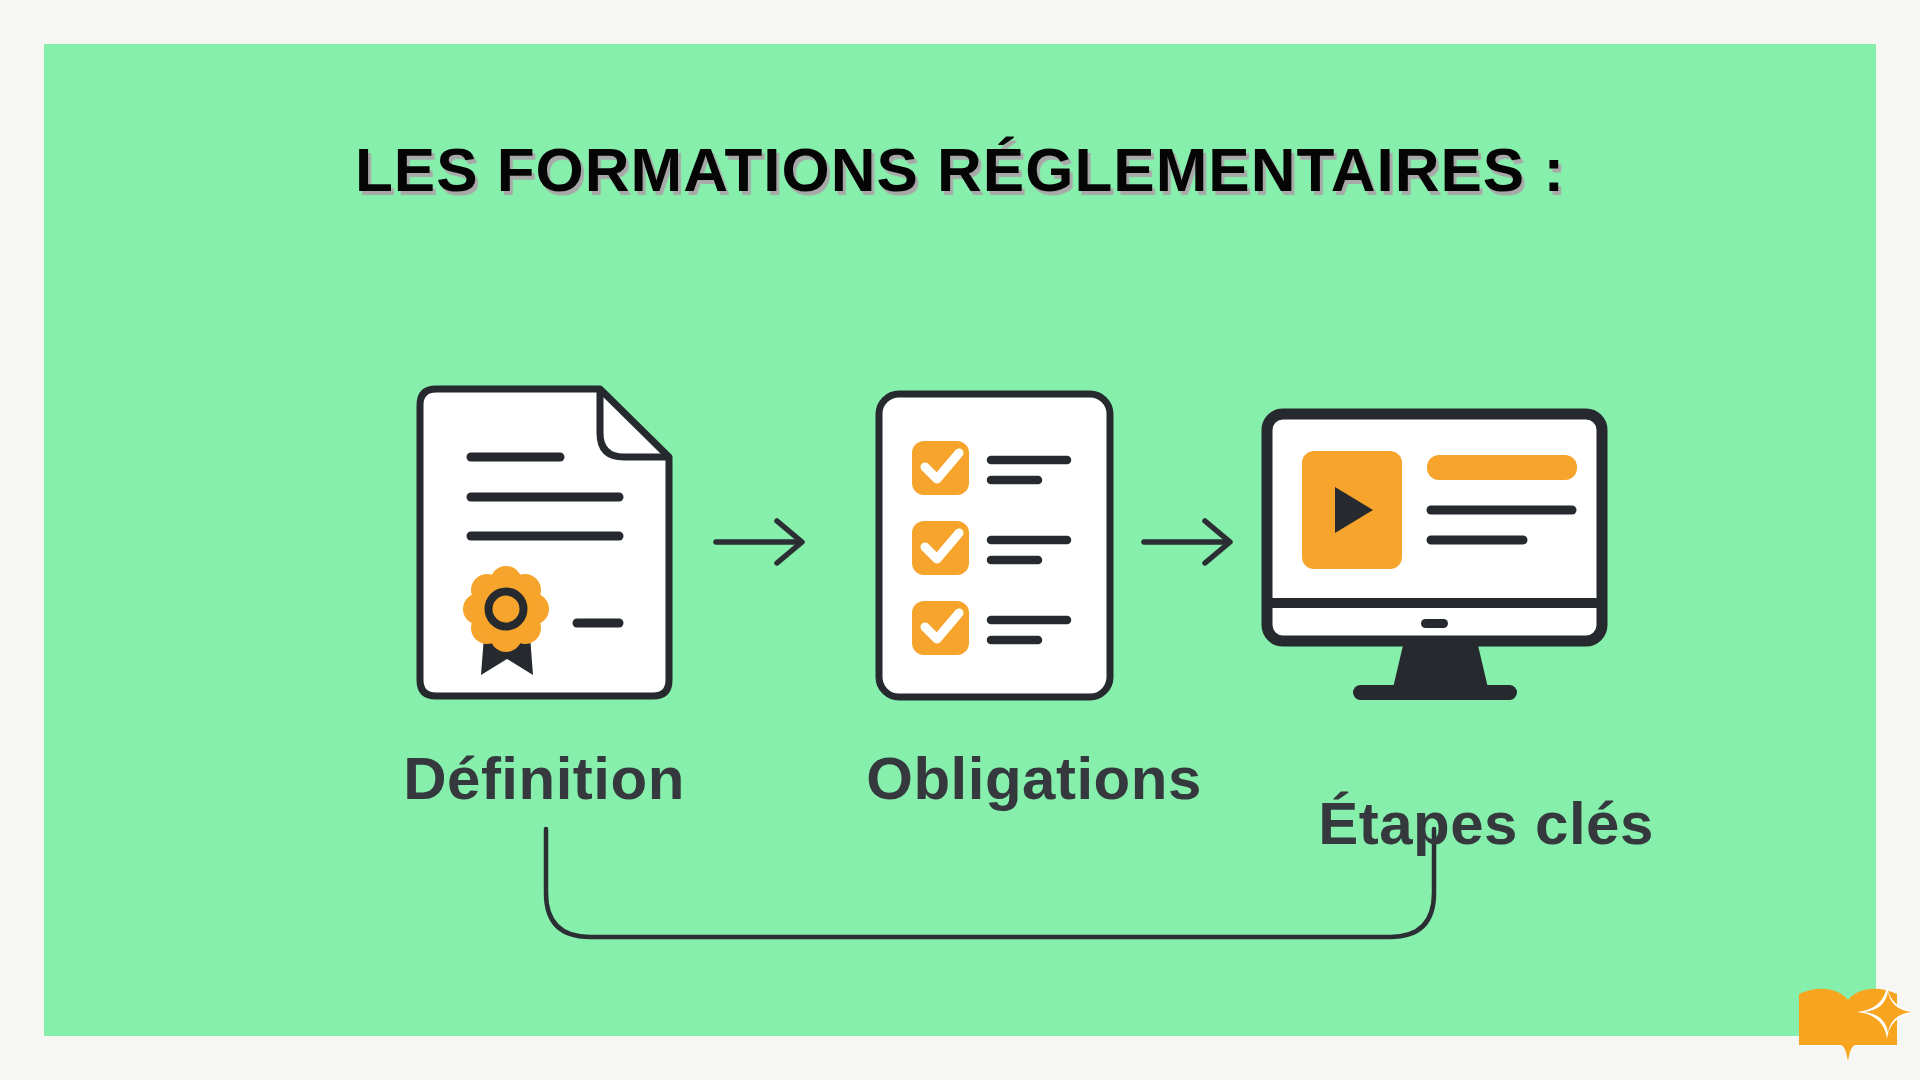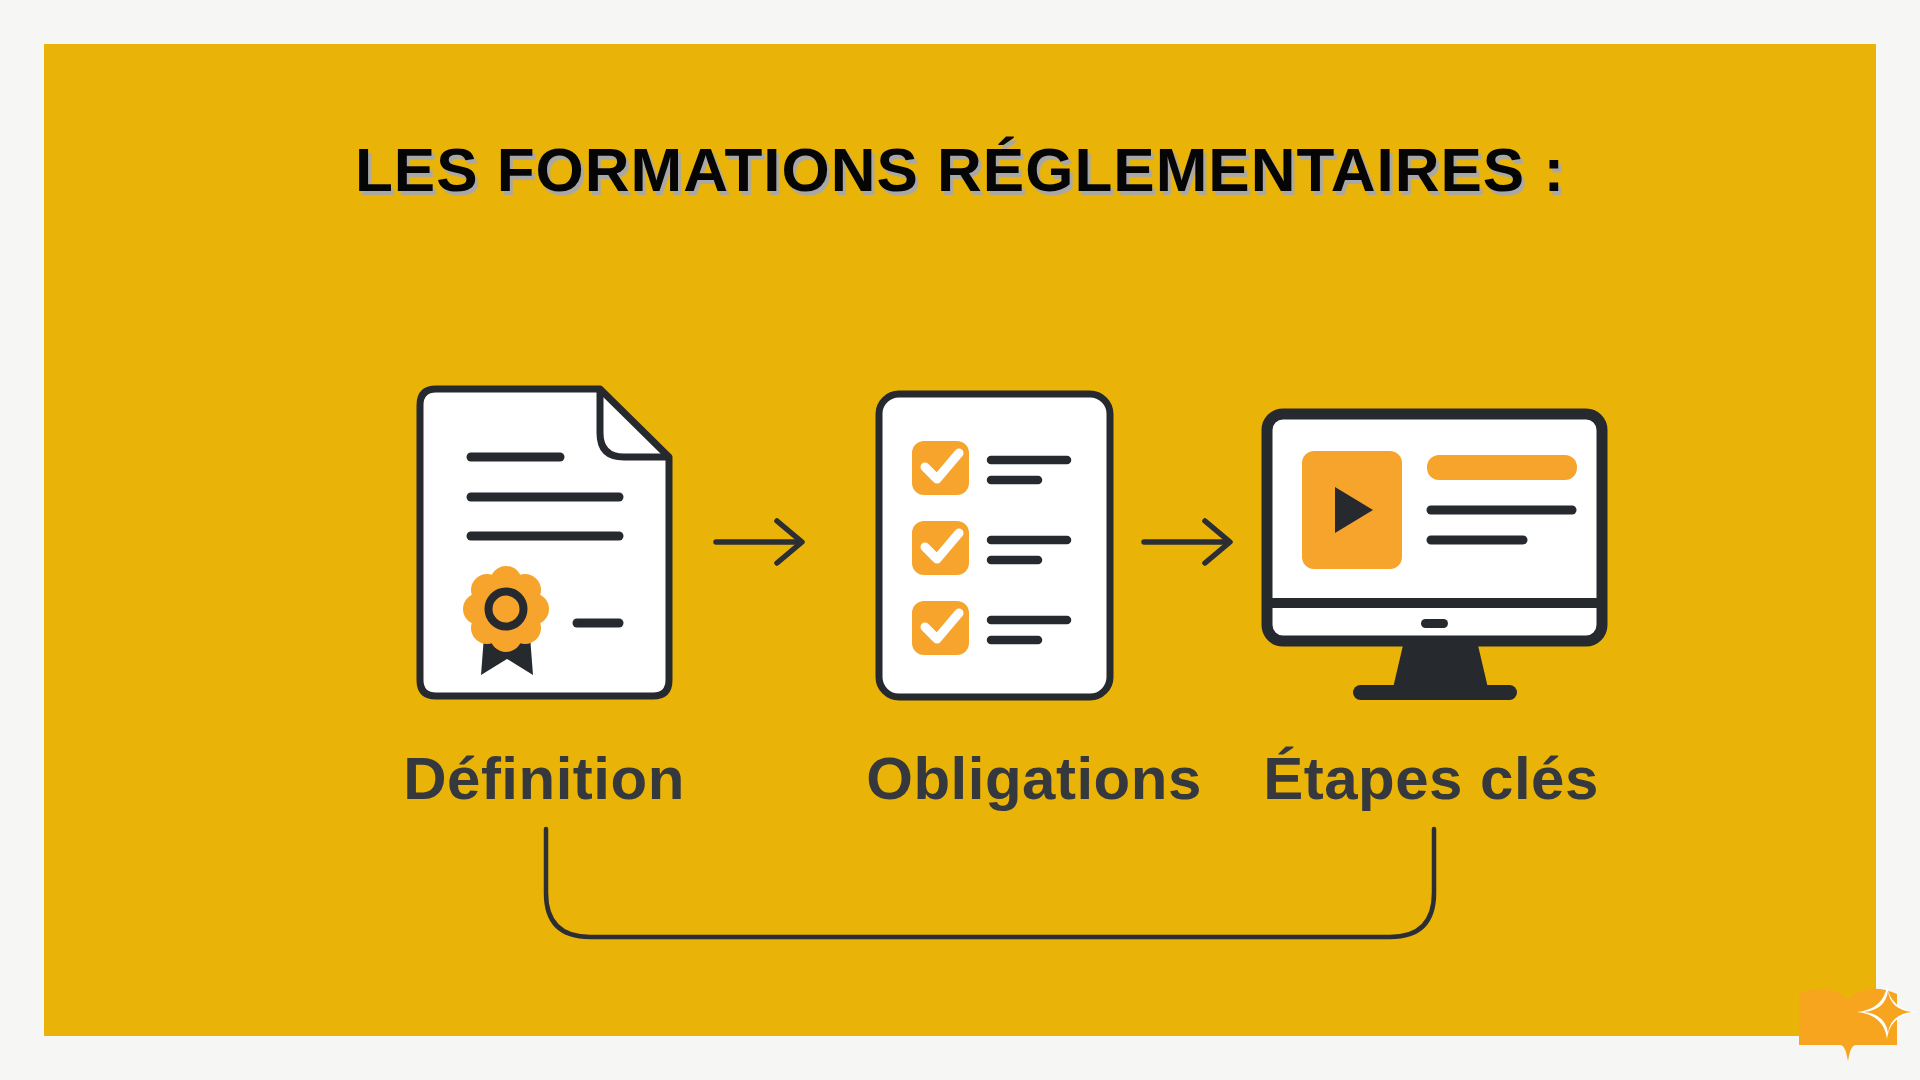--- a/index.html
+++ b/index.html
@@ -7,21 +7,21 @@
     width:1920px;height:1080px;
     background:#F6F6F4;
     font-family:"Liberation Sans", sans-serif;
     position:relative;
     overflow:hidden;
   }
   .canvas{position:absolute;inset:0;}
   .card{
     position:absolute;
     left:44px;top:44px;right:44px;bottom:44px;
-    background:#eab308;
+    background:#86efac;
   }
   .title{
     position:absolute;
     left:0;right:0;top:84px;
     text-align:center;
     font-size:62px;
     font-weight:bold;
     letter-spacing:1px;
     line-height:83px;
     color:#050505;
@@ -38,21 +38,21 @@
     top:700px;
     transform:translateX(-50%);
     font-size:60px;
     font-weight:bold;
     color:#35393E;
     letter-spacing:0.5px;
     white-space:nowrap;
   }
   .label-1{left:500px;}
   .label-2{left:990px;text-align:center;}
-  .label-3{left:1387px;}
+  .label-3{left:1442px;margin-top:45px;}
   .logo-svg{
     position:absolute;
     left:1750px;top:938px;
     width:124px;height:84px;
   }
 </style>
 </head>
 <body>
 
 <div class="canvas">

